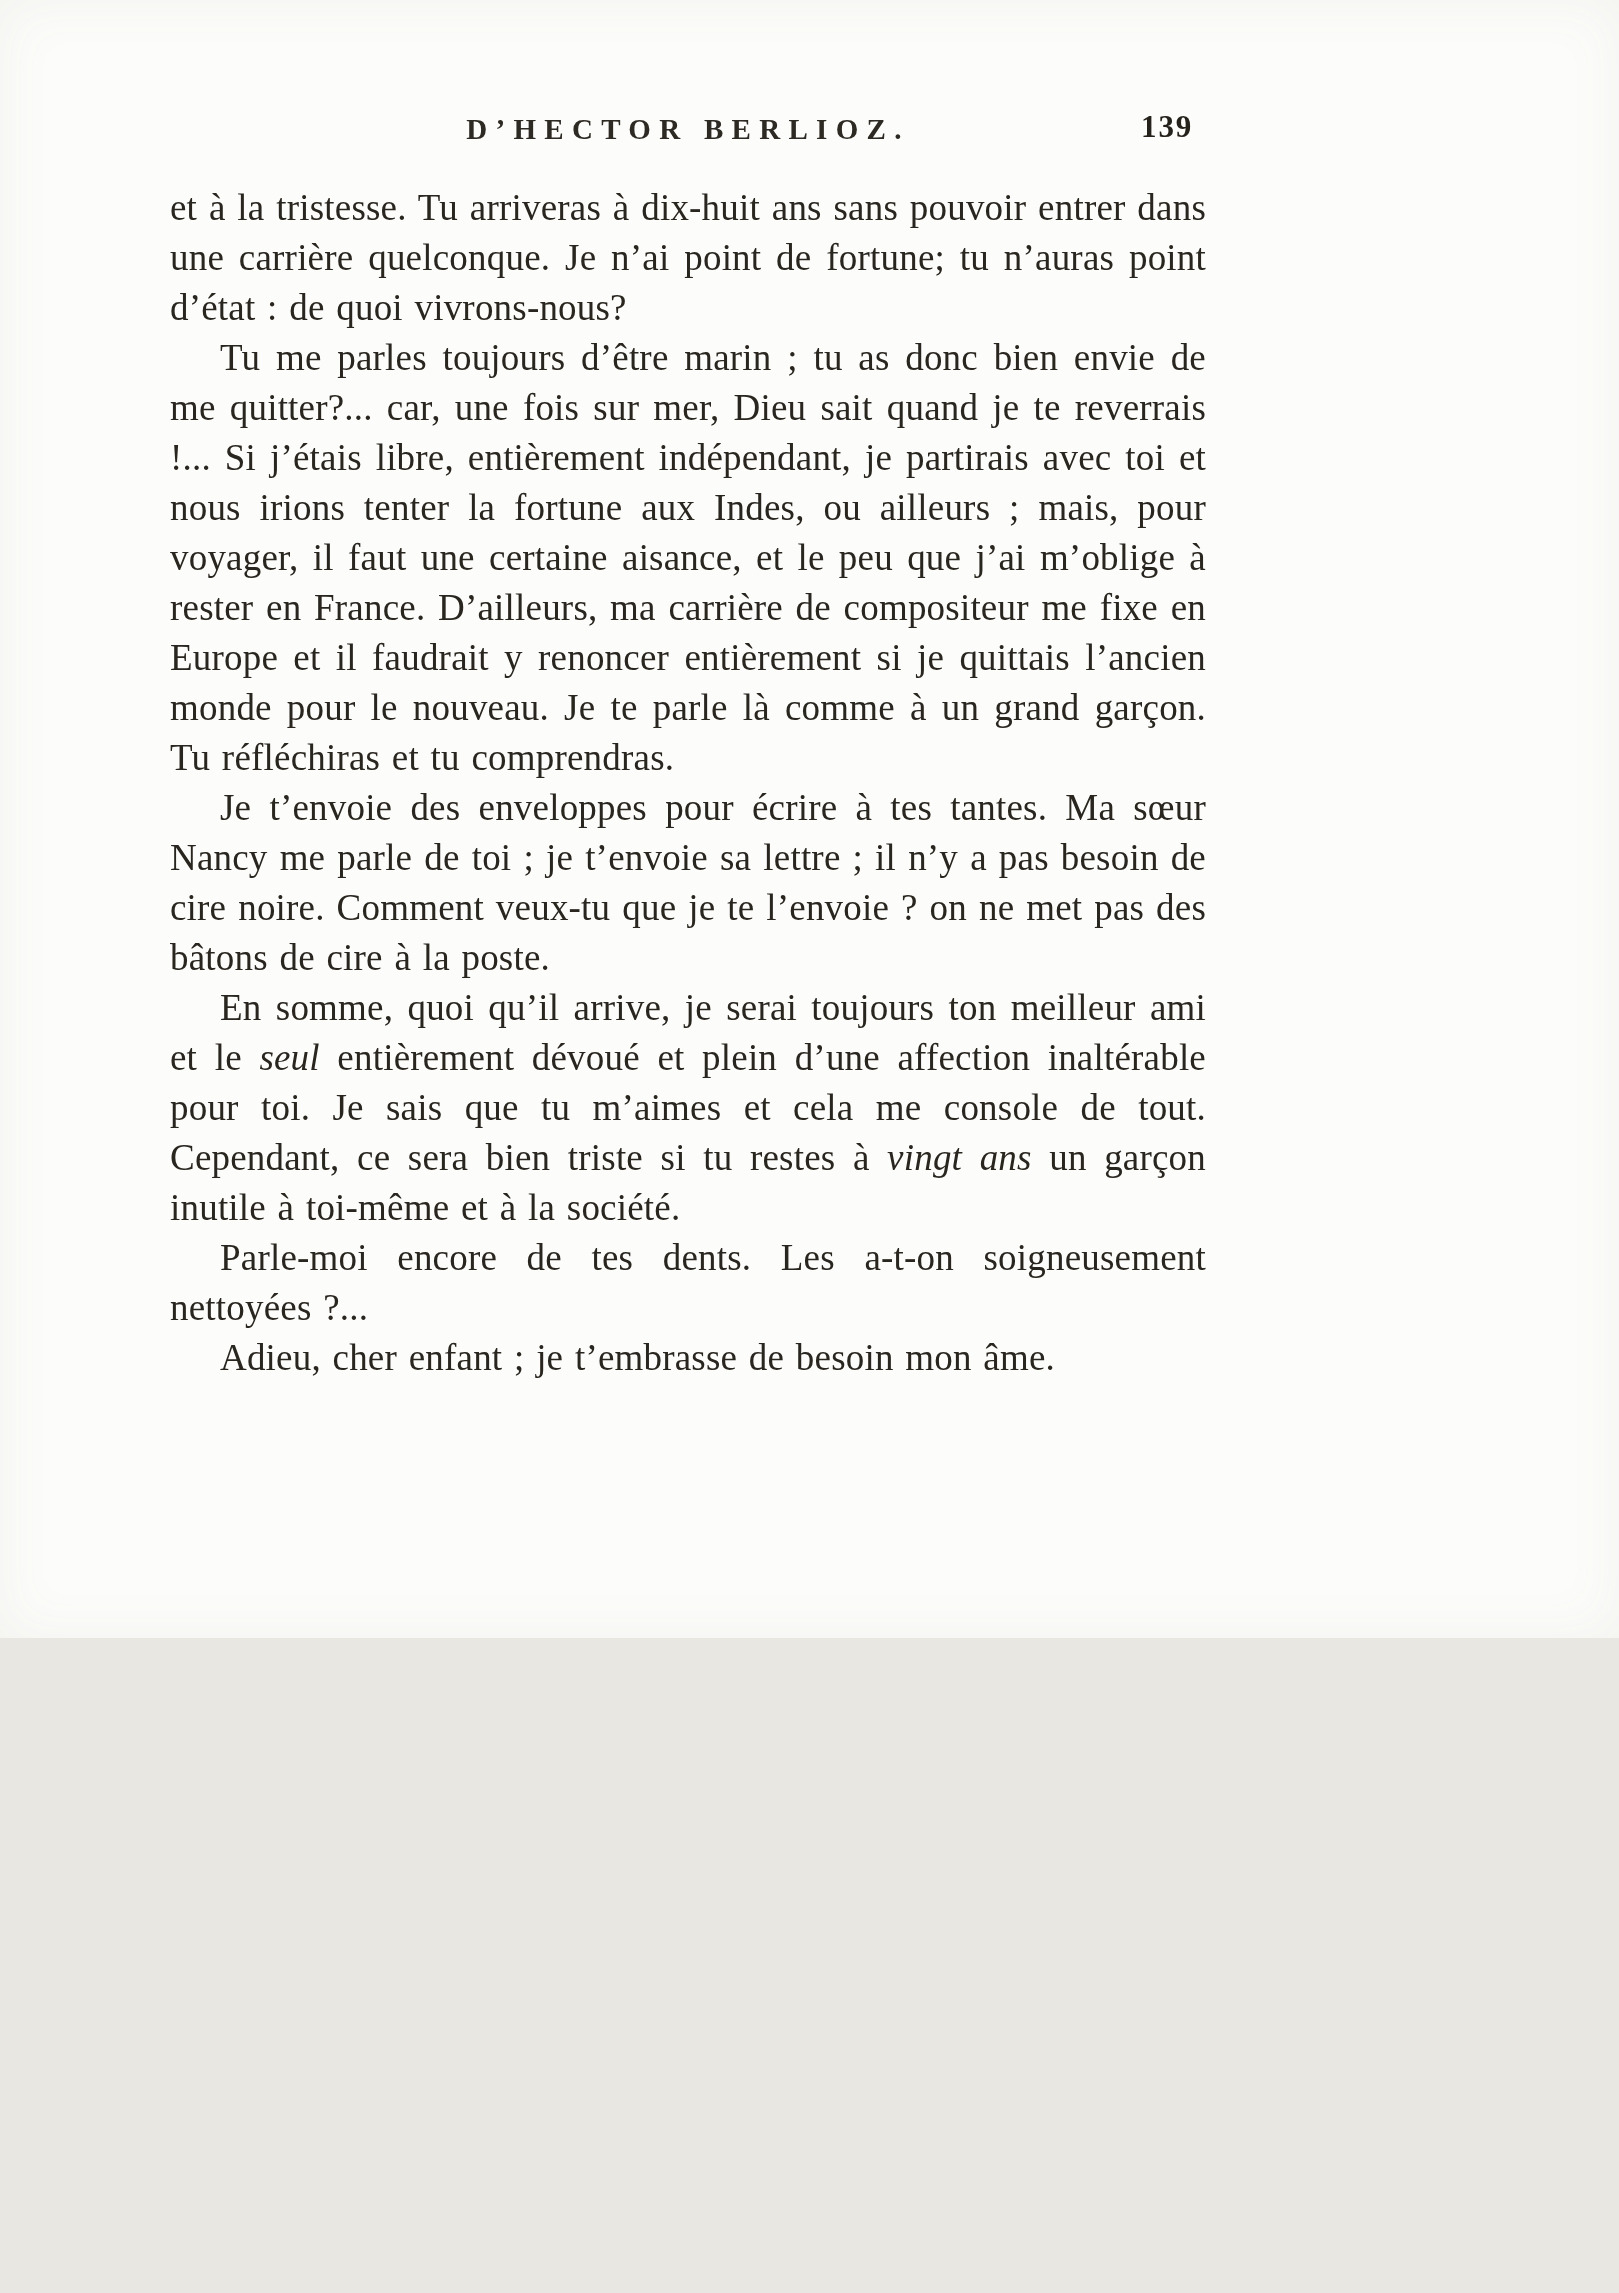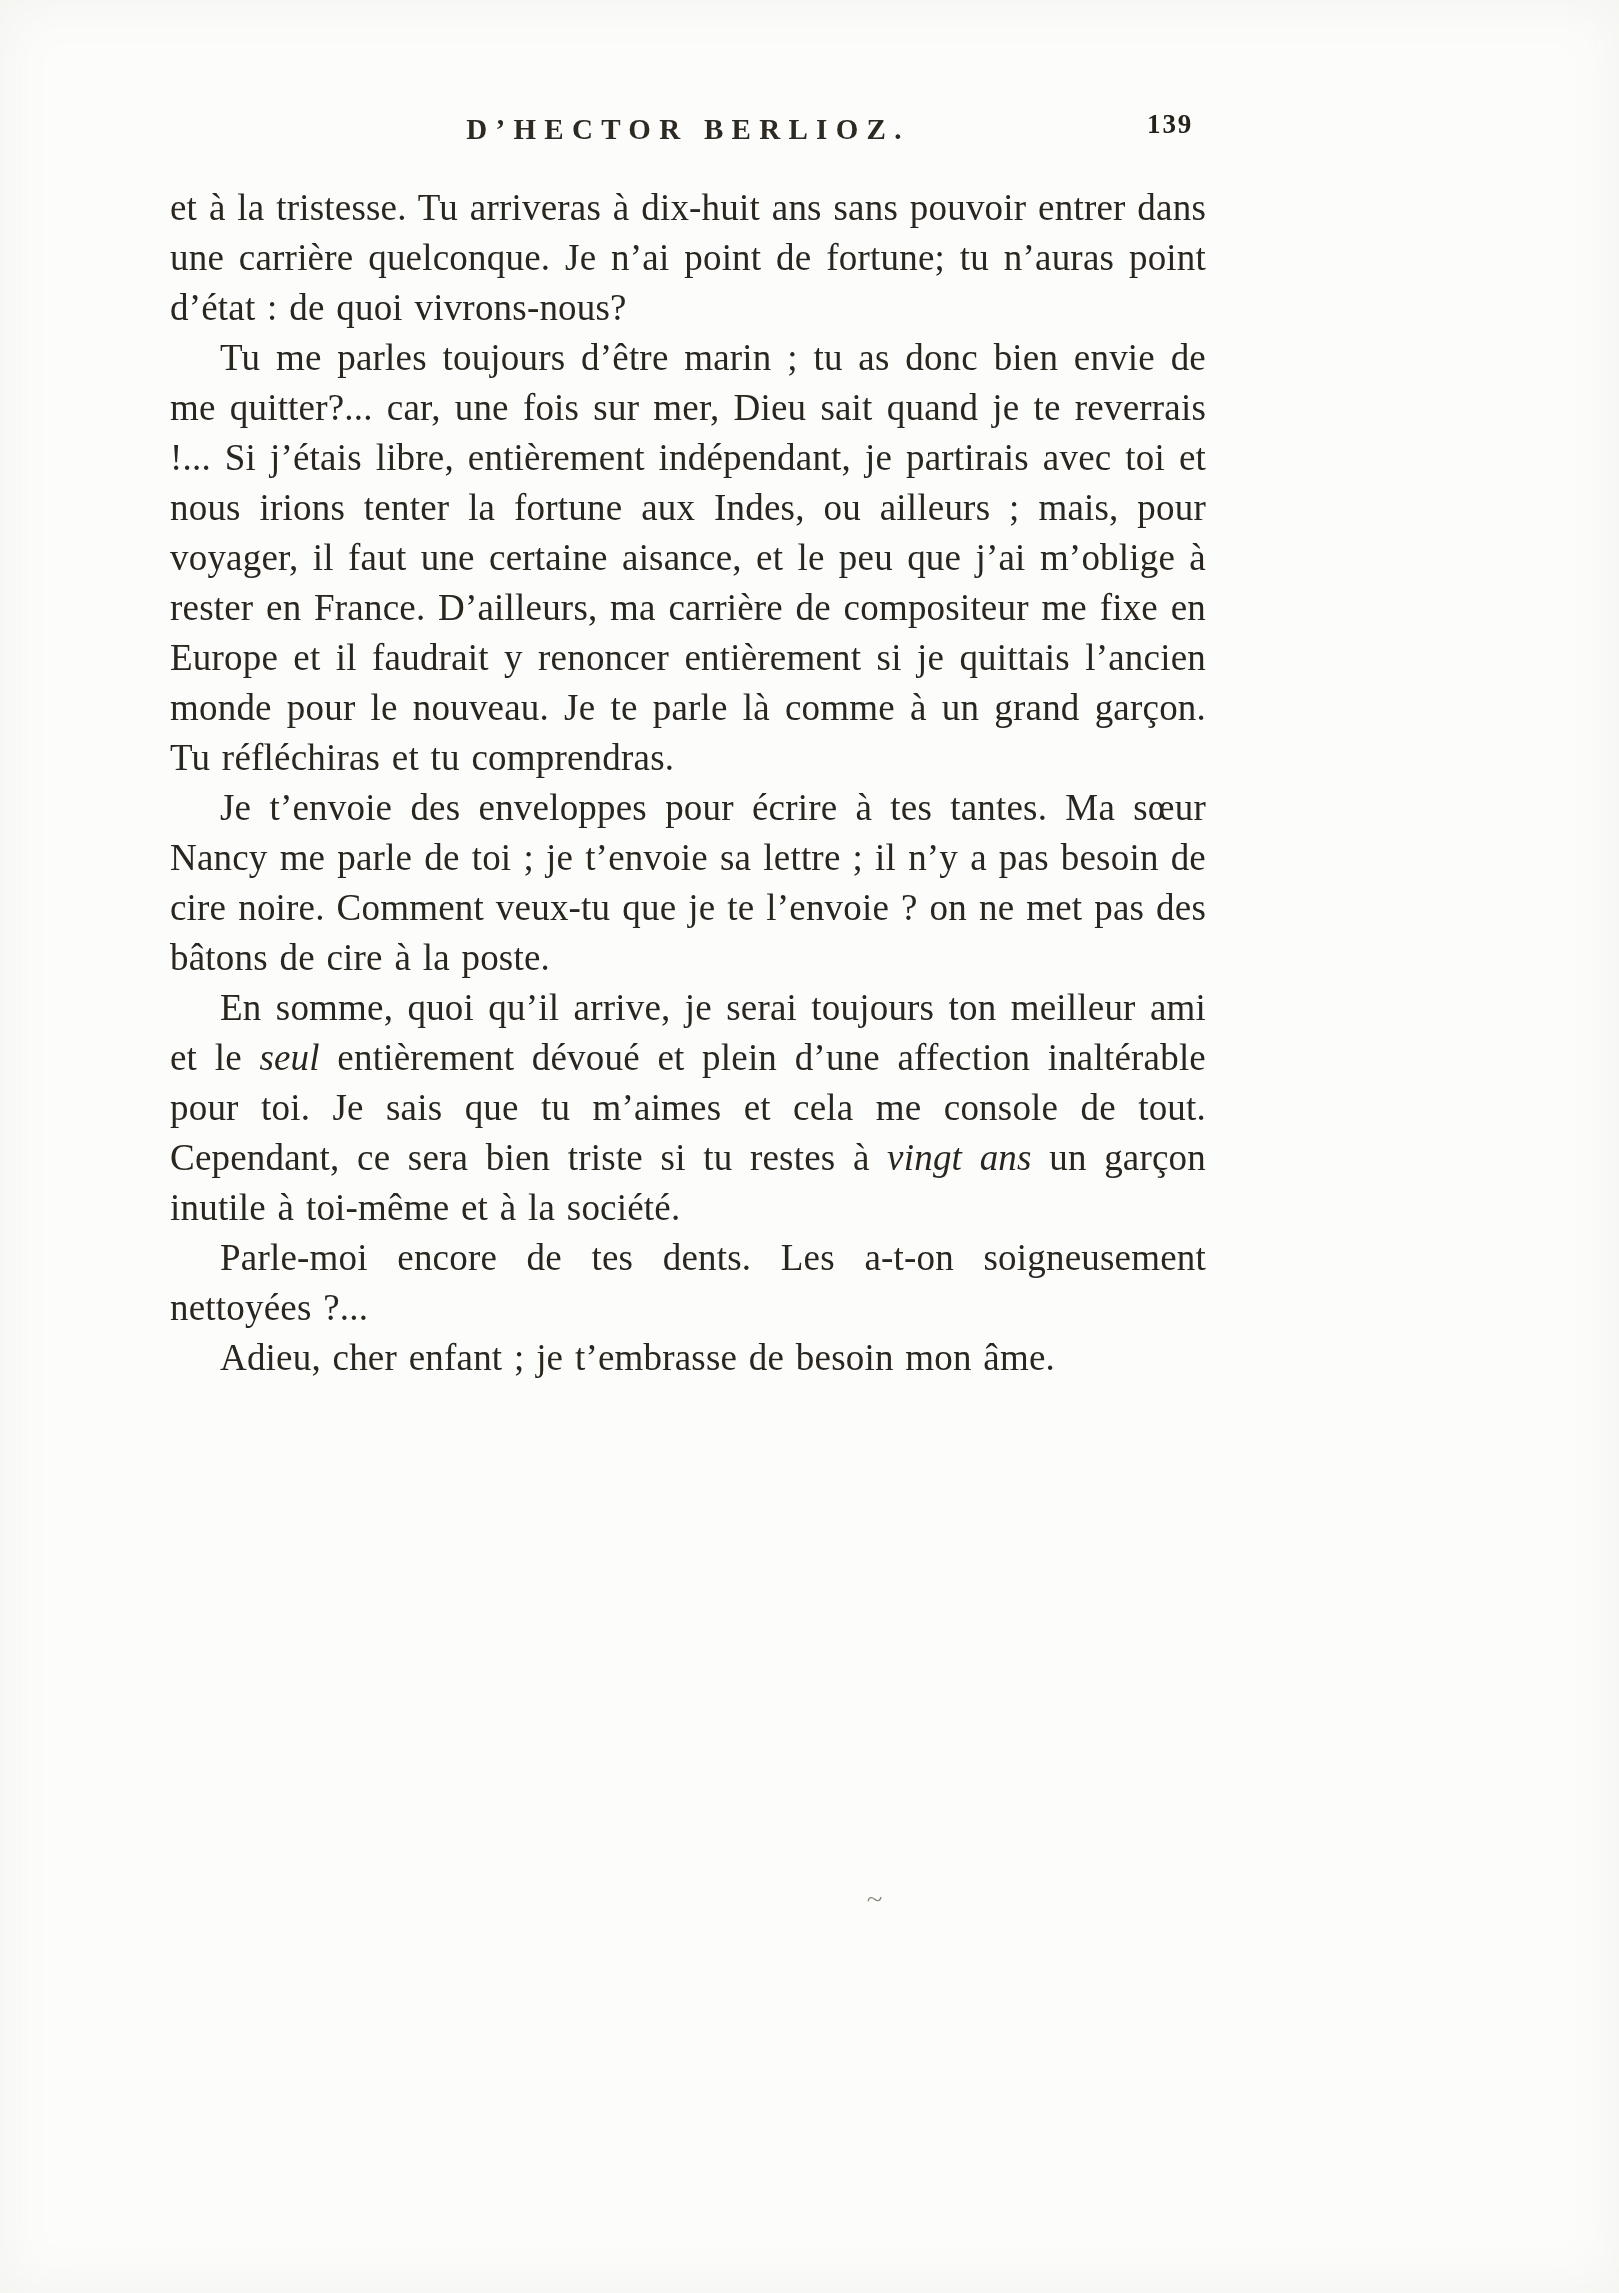--- a/index.html
+++ b/index.html
@@ -3,21 +3,21 @@
 <meta charset="utf-8">
 <style>
   html, body {
     margin: 0;
     padding: 0;
     background: #e9e7e2;
   }
   .page {
     position: relative;
     width: 1620px;
-    height: 2293px;
+    height: 1638px;
     margin: 0 auto;
     background: #fcfcfa;
     font-family: "Liberation Serif", "DejaVu Serif", serif;
     color: #29251f;
     overflow: hidden;
   }
   
   .page::before {
     content: "";
     position: absolute;
@@ -39,21 +39,21 @@
     text-align: center;
     font-size: 29px;
     font-weight: 600;
     letter-spacing: 8.3px;
     color: #2d2923;
   }
   .page-number {
     position: absolute;
     right: 13px;
     top: -3.7px;
-    font-size: 27px;
+    font-size: 31px;
     font-weight: 700;
     letter-spacing: 1.8px;
     color: #25211b;
   }
   .page-body {
     position: absolute;
     top: 183px;
     left: 170px;
     width: 1036px;
     font-size: 37px;

